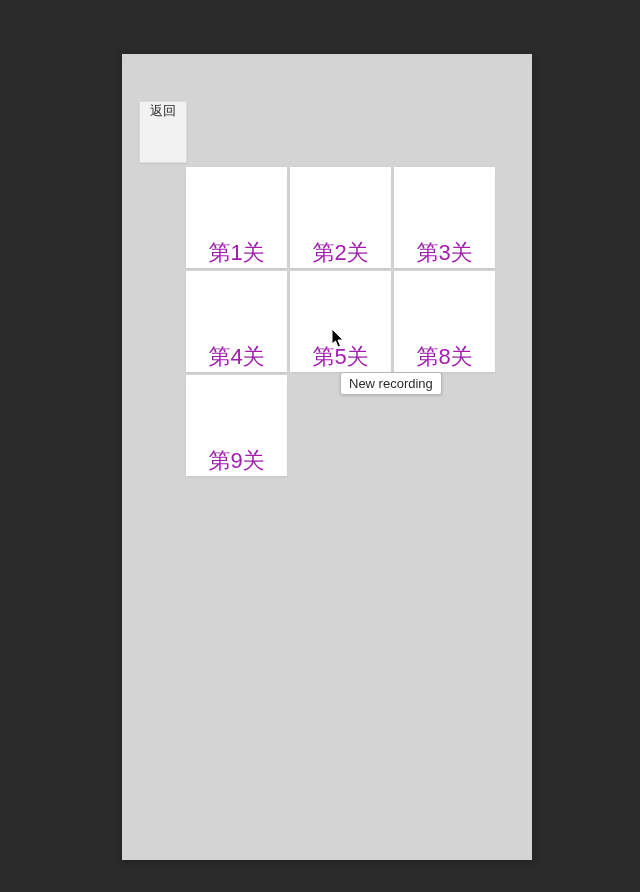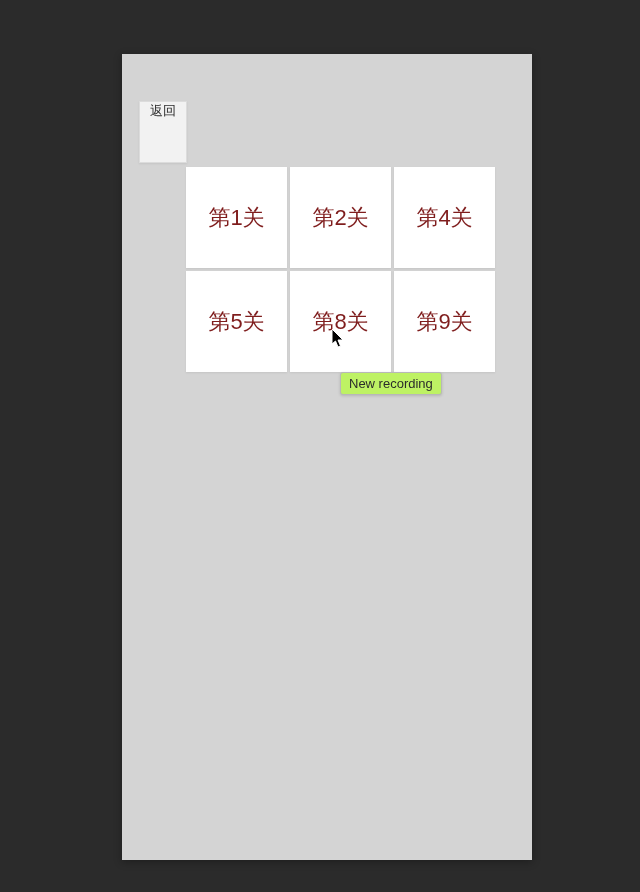--- a/index.html
+++ b/index.html
@@ -46,42 +46,42 @@
       top: 113px;
       display: grid;
       grid-template-columns: repeat(3, 101px);
       grid-auto-rows: 101px;
       gap: 3px;
     }
     .cell {
       background: #ffffff;
       box-shadow: 0 1px 2px rgba(0,0,0,0.08);
       display: flex;
-      align-items: center;
+      align-items: flex-end;
       justify-content: center;
       font-size: 22px;
-      color: #7f1d1d;
+      color: #a21caf;
       cursor: pointer;
     }
     .cursor {
       position: absolute;
       left: 332px;
       top: 329px;
       width: 14px;
       height: 20px;
       pointer-events: none;
     }
     .cursor svg {
       display: block;
     }
     .tooltip {
       position: absolute;
       left: 340px;
       top: 372px;
-      background: #bef264;
+      background: #ffffff;
       border: 1px solid #b8b8b8;
       border-radius: 3px;
       padding: 3px 8px;
       font-size: 13px;
       color: #2b2b2b;
       box-shadow: 0 1px 3px rgba(0,0,0,0.15);
       pointer-events: none;
     }
   </style>
 </head>
@@ -92,20 +92,23 @@
   <div class="back-button">
     <span>返回</span>
   </div>
 
   <div class="grid">
     <div class="cell">
       <span>第1关</span>
     </div>
     <div class="cell">
       <span>第2关</span>
+    </div>
+    <div class="cell">
+      <span>第3关</span>
     </div>
     <div class="cell">
       <span>第4关</span>
     </div>
     <div class="cell">
       <span>第5关</span>
     </div>
     <div class="cell">
       <span>第8关</span>
     </div>

